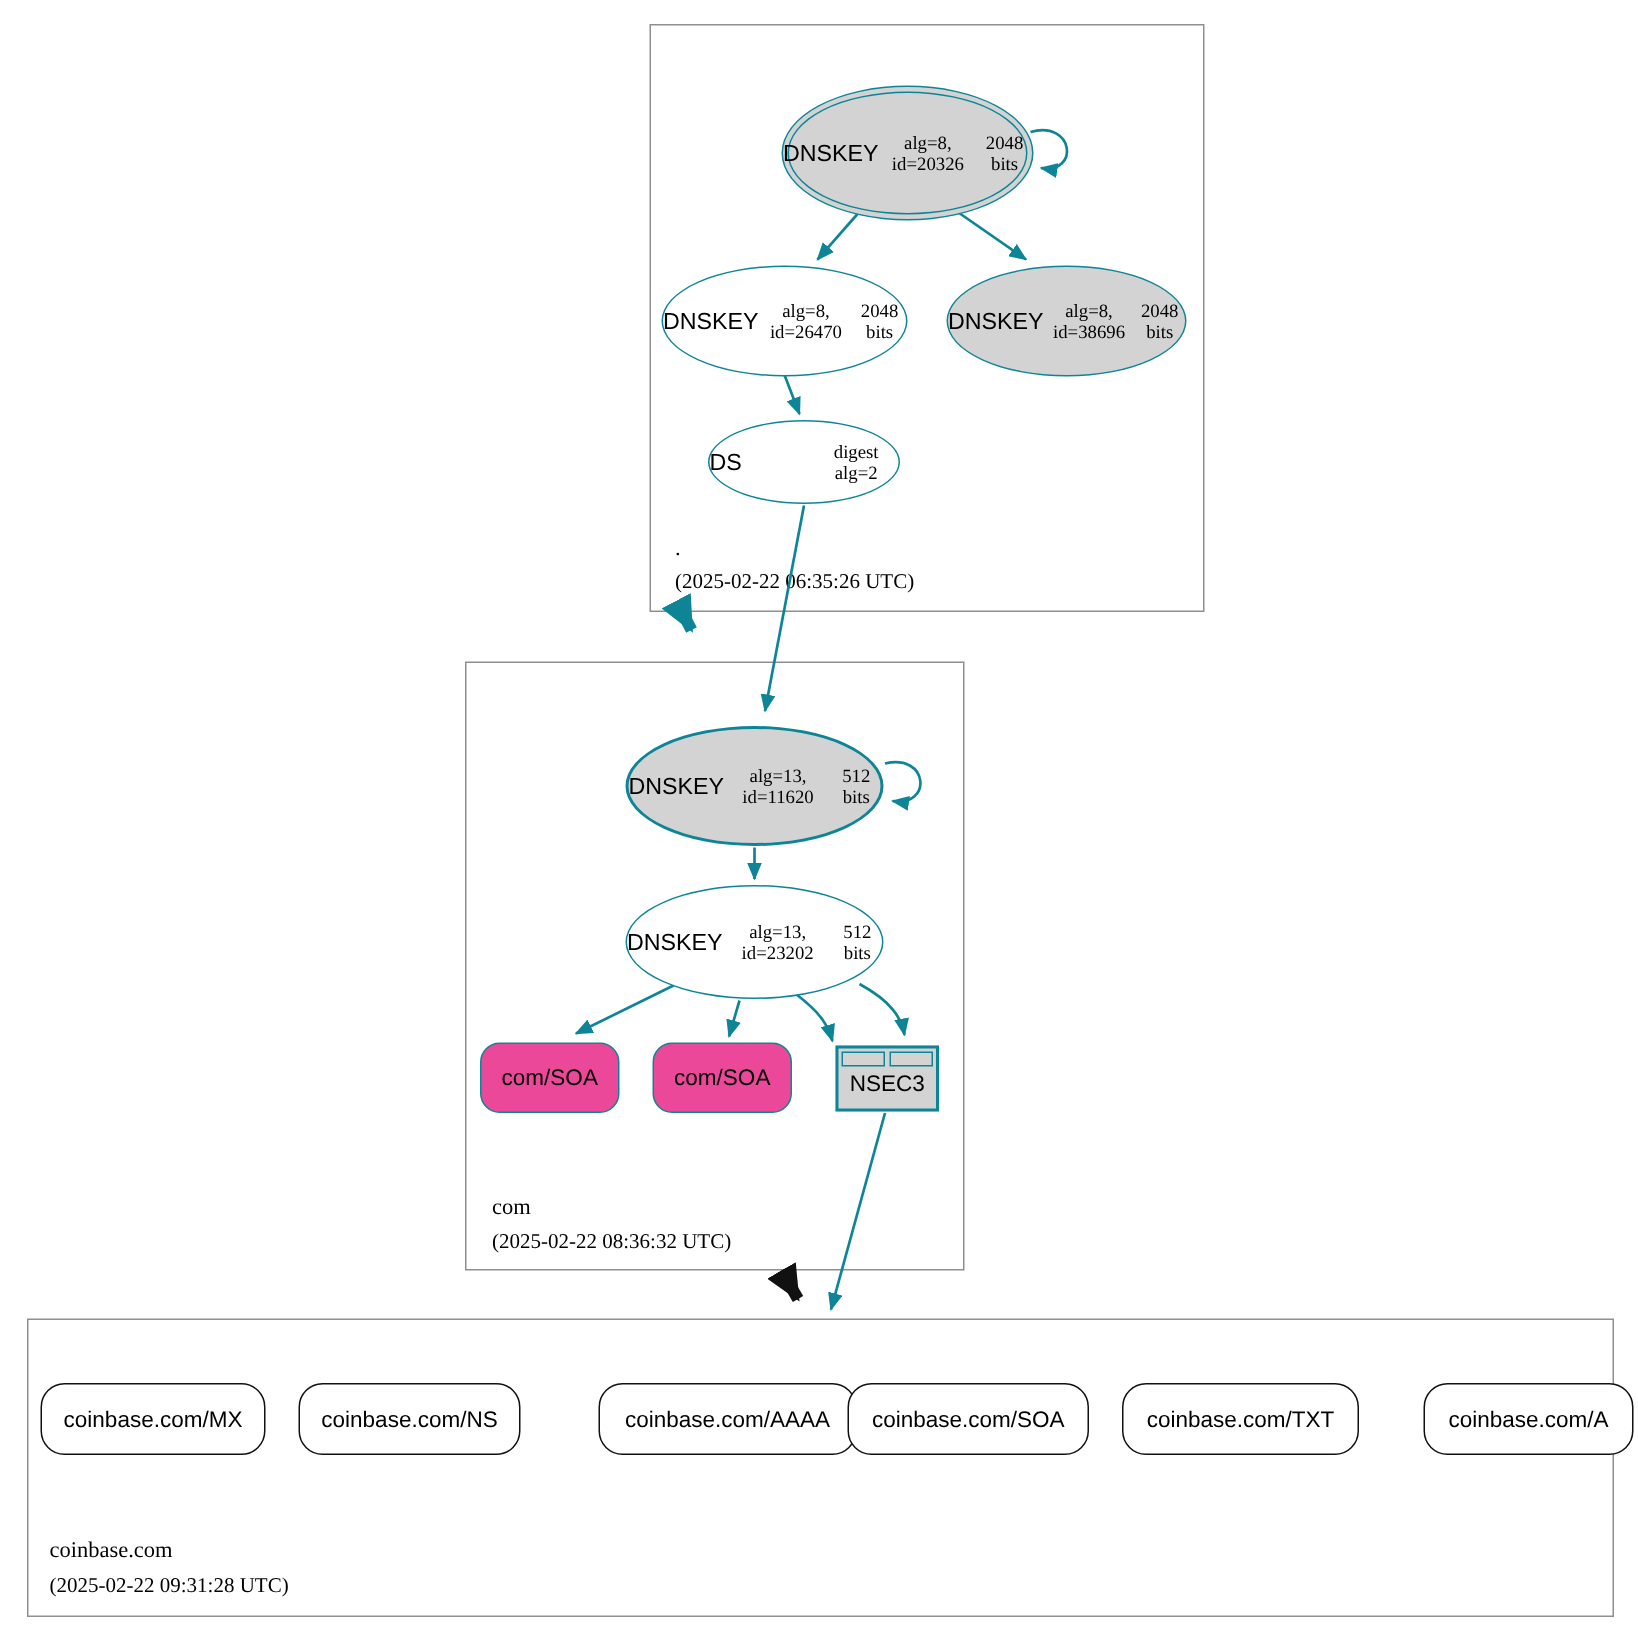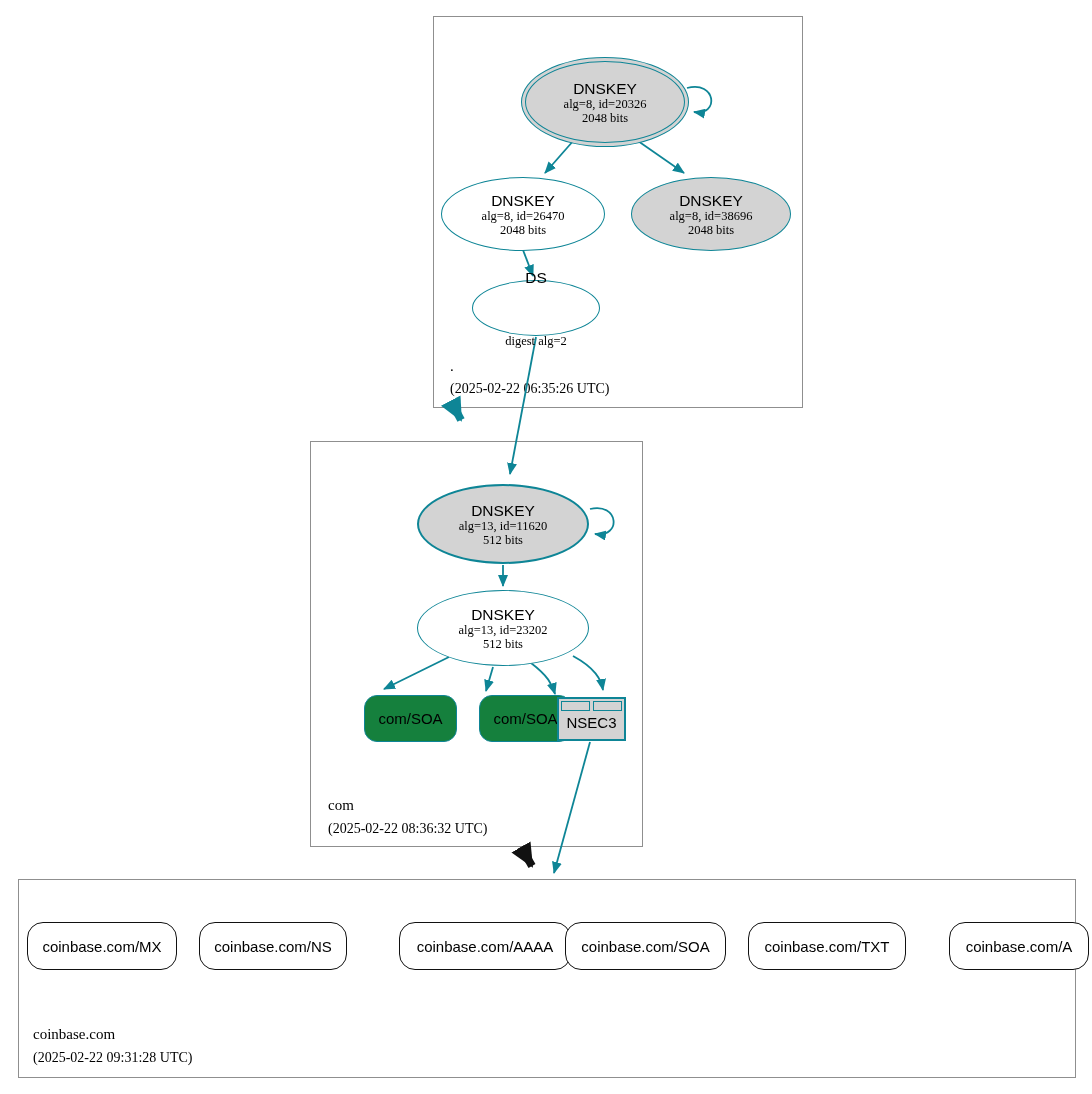--- a/index.html
+++ b/index.html
@@ -14,37 +14,37 @@
   .zone-label {
     position:absolute; font-family:"Liberation Serif", serif; font-size:15px;
     color:#000; white-space:nowrap;
   }
   .zone-ts {
     position:absolute; font-family:"Liberation Serif", serif; font-size:14px;
     color:#000; white-space:nowrap;
   }
   .ellipse {
     position:absolute; border-radius:50%; border:1.8px solid var(--teal);
-    background:#fff; box-sizing:border-box; display:flex; flex-direction:column;
+    background:#fff; box-sizing:border-box; display:flex; flex-direction:row;
     align-items:center; justify-content:center; text-align:center; z-index:3;
   }
   .ellipse.gray { background:var(--grayfill); }
   .inner-ring {
     position:absolute; inset:3px; border-radius:50%;
     border:1.6px solid var(--teal); pointer-events:none;
   }
   .node-title { font-size:15.5px; line-height:17px; color:#000; z-index:1; }
   .node-sub {
     font-family:"Liberation Serif", serif; font-size:12.5px; line-height:14px;
     color:#000; z-index:1;
   }
   .rrbox {
     position:absolute; border:1.7px solid var(--teal); border-radius:13px;
-    background:#15803d; box-sizing:border-box; display:flex; align-items:center;
-    justify-content:center; font-size:15px; color:#000; z-index:3;margin-left:44px;
+    background:#ec4899; box-sizing:border-box; display:flex; align-items:center;
+    justify-content:center; font-size:15px; color:#000; z-index:3;
   }
   .rrset-black {
     position:absolute; border:1.8px solid #111; border-radius:16px;
     background:#fff; box-sizing:border-box; display:flex; align-items:center;
     justify-content:center; font-size:15px; color:#000; z-index:3;
   }
   .nsec3 {
     position:absolute; border:2.6px solid var(--teal); background:var(--grayfill);
     box-sizing:border-box; z-index:3; padding:2px 2px 0 2px;
   }

